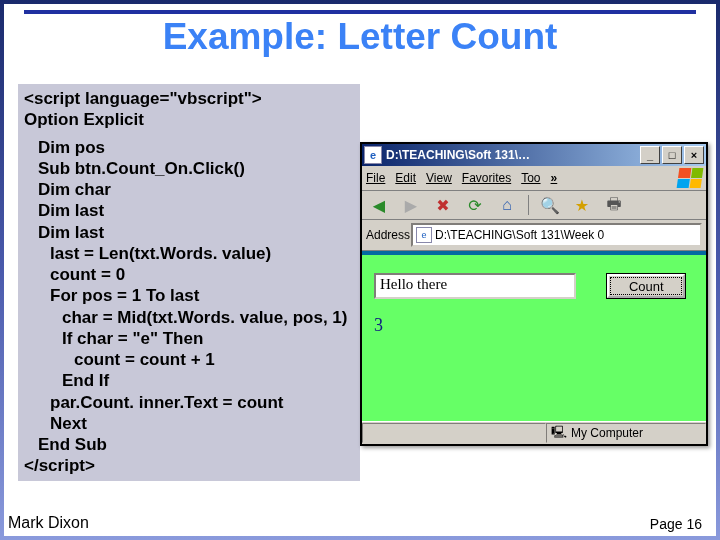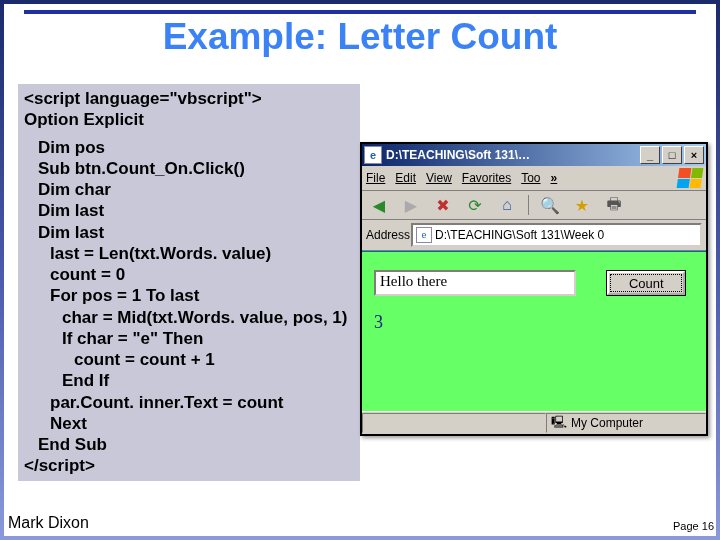--- a/index.html
+++ b/index.html
@@ -156,22 +156,22 @@
     border: 1px solid #88a;
     margin-right: 3px;
     display: inline-flex;
     align-items: center;
     justify-content: center;
     color: #2060c0;
     font-size: 9px;
   }
   .ie-body {
     background: #66ff66;
-    padding: 18px 12px 21px 12px;
-    border-top: 1px solid #0369a1;
+    padding: 18px 12px 28px 12px;
+    border-top: 4px solid #0369a1;
     min-height: 120px;
   }
   .txtfield {
     width: 190px;
     height: 20px;
     background: #fff;
     border: 2px inset #d4d0c8;
     padding: 1px 4px;
     font-family: "Times New Roman", serif;
     font-size: 15px;
@@ -212,23 +212,23 @@
   }
   .footer-left {
     position: absolute;
     left: 4px;
     bottom: 4px;
     font-size: 16px;
     color: #000;
   }
   .footer-right {
     position: absolute;
-    right: 2px;
+    right: 14px;
     bottom: 4px;
-    font-size: 11px;
+    font-size: 14px;
     color: #000;
   }
   .chevrons { font-weight: bold; }
 </style>
 </head>
 <body>
 
 <div class="slide">
   <div class="titlebar-line"></div>
   <div class="title">Example: Letter Count</div>

